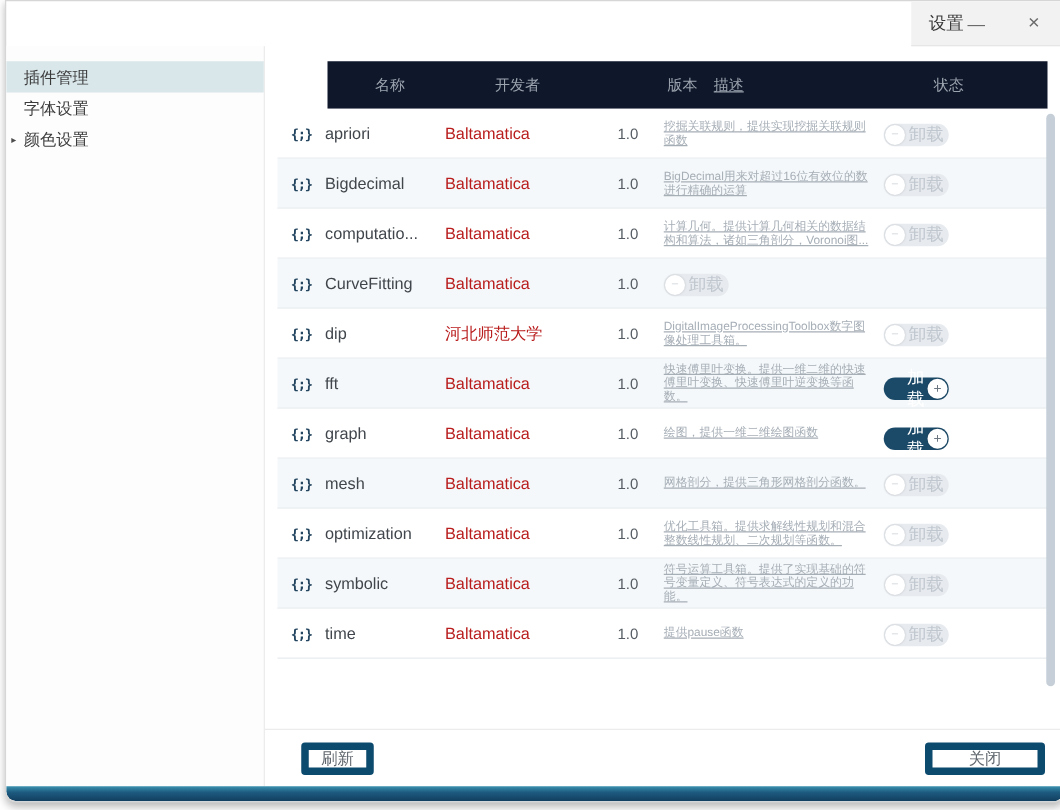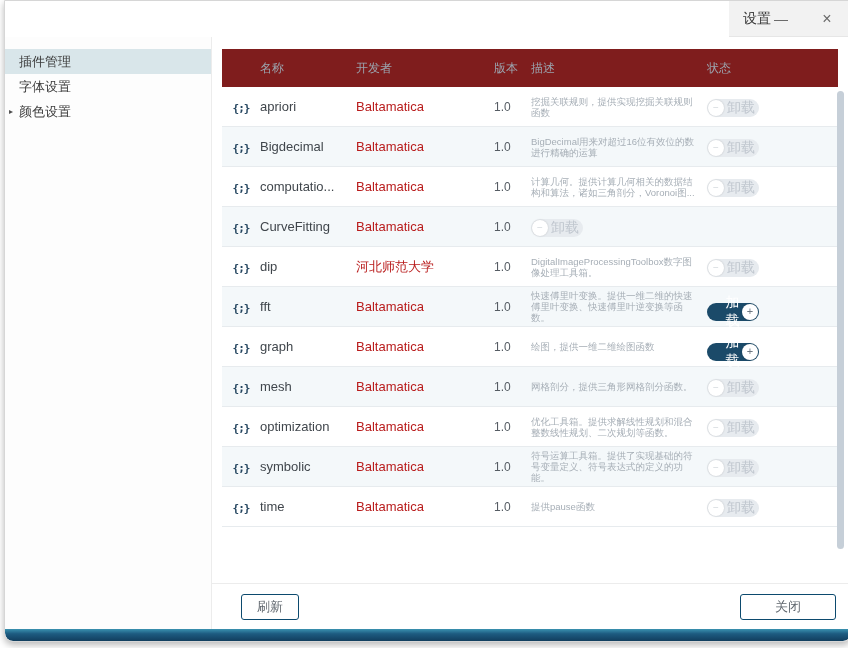--- a/index.html
+++ b/index.html
@@ -24,51 +24,51 @@
   .side-item { height:25px; display:flex; align-items:center; padding-left:14px;
     font-size:13px; color:#3c3c3c; position:relative; cursor:default; }
   .side-item.selected { background:#d9e6ea; }
   .side-arrow { position:absolute; left:4px; top:8px; font-size:8px; color:#4d4d4d; }
   .content { flex:1 1 auto; display:flex; flex-direction:column; position:relative; min-width:0; }
   .breadcrumb { padding:14px 0 11px 14px; border-bottom:1px solid #ececec;
     font-size:13px; color:#4f555b; flex:0 0 auto; }
   .breadcrumb .sep { margin:0 6px; color:#8b939b; }
   
   .table-wrap { margin:12px 13px 0 10px; width:616px; flex:0 0 auto; }
-  .thead { display:flex; align-items:center; height:38px; background:#7f1d1d; }
+  .thead { display:flex; align-items:center; height:38px; background:#0f172a;margin-left:40px; }
   .th { font-size:12px; color:#9ba4ae; }
   .trow { display:flex; align-items:center; height:40px; border-bottom:1px solid #e7ebee; background:#fff; }
   .trow.striped { background:#f4f8fa; }
   .c-icon { width:38px; flex:0 0 auto; text-align:center; }
   .c-name { width:96px; flex:0 0 auto; font-size:13px; color:#40464c; }
   .c-dev  { width:138px; flex:0 0 auto; font-size:13px; color:#b91c1c; }
   .c-ver  { width:37px;  flex:0 0 auto; font-size:12px; color:#555c63; }
   .c-desc { width:176px; flex:0 0 auto; font-size:9.5px; line-height:11px; color:#a6aeb6;
-    padding-right:10px; word-break:break-all; }
+    padding-right:10px; word-break:break-all;text-decoration:underline; }
   .c-status { flex:1 1 auto; }
   .th.c-name, .th.c-dev, .th.c-ver, .th.c-desc, .th.c-status { color:#9ba4ae; font-size:12px; }
   .plugin-icon { font-family:"DejaVu Sans Mono","Liberation Mono",monospace; font-size:11px;
     font-weight:bold; color:#24455f; letter-spacing:-1px; }
   
   .toggle { display:inline-flex; align-items:center; width:52px; height:18px; border-radius:9px;
     background:#e7ebef; padding:1px; cursor:default; }
   .knob { width:16px; height:16px; border-radius:50%; background:#ffffff; flex:0 0 auto;
     box-shadow:0 0 2px rgba(0,0,0,0.18); display:flex; align-items:center; justify-content:center;
     font-size:10px; color:#d5dade; line-height:1; }
   .toggle-label { flex:1 1 auto; text-align:center; font-size:14px; color:#c0c7cf; }
   .toggle.on { background:#1b4a69; flex-direction:row-reverse; }
   .toggle.on .toggle-label { color:#ffffff; font-weight:normal;margin-left:15px; }
   .toggle.on .knob { color:#6b7680; font-size:11px; }
   
   .scroll-thumb { position:absolute; right:7px; top:54px; width:7px; height:458px;
     background:#c6cfd8; border-radius:4px; }
   
   .footer { margin-top:auto; flex:0 0 auto; height:46px; border-top:1px solid #ececec;
     display:flex; align-items:center; justify-content:space-between; padding:0 15px 0 29px; }
-  .btn { height:26px; background:#fff; border:1px solid #0c4a6e; border-radius:3px;
+  .btn { height:26px; background:#fff; border:6px solid #0c4a6e; border-radius:3px;
     font-size:13px; color:#5f666d; display:flex; align-items:center; justify-content:center; cursor:default; }
   .btn.refresh { width:58px; }
   .btn.close { width:96px; }
   
   .bottom-bar { flex:0 0 auto; height:12px; width:100%;
     background:linear-gradient(180deg,#3a92b0 0%,#1d5b80 40%,#123e5e 100%);
     border-radius:0 0 8px 8px; }
 </style>
 </head>
 <body>

